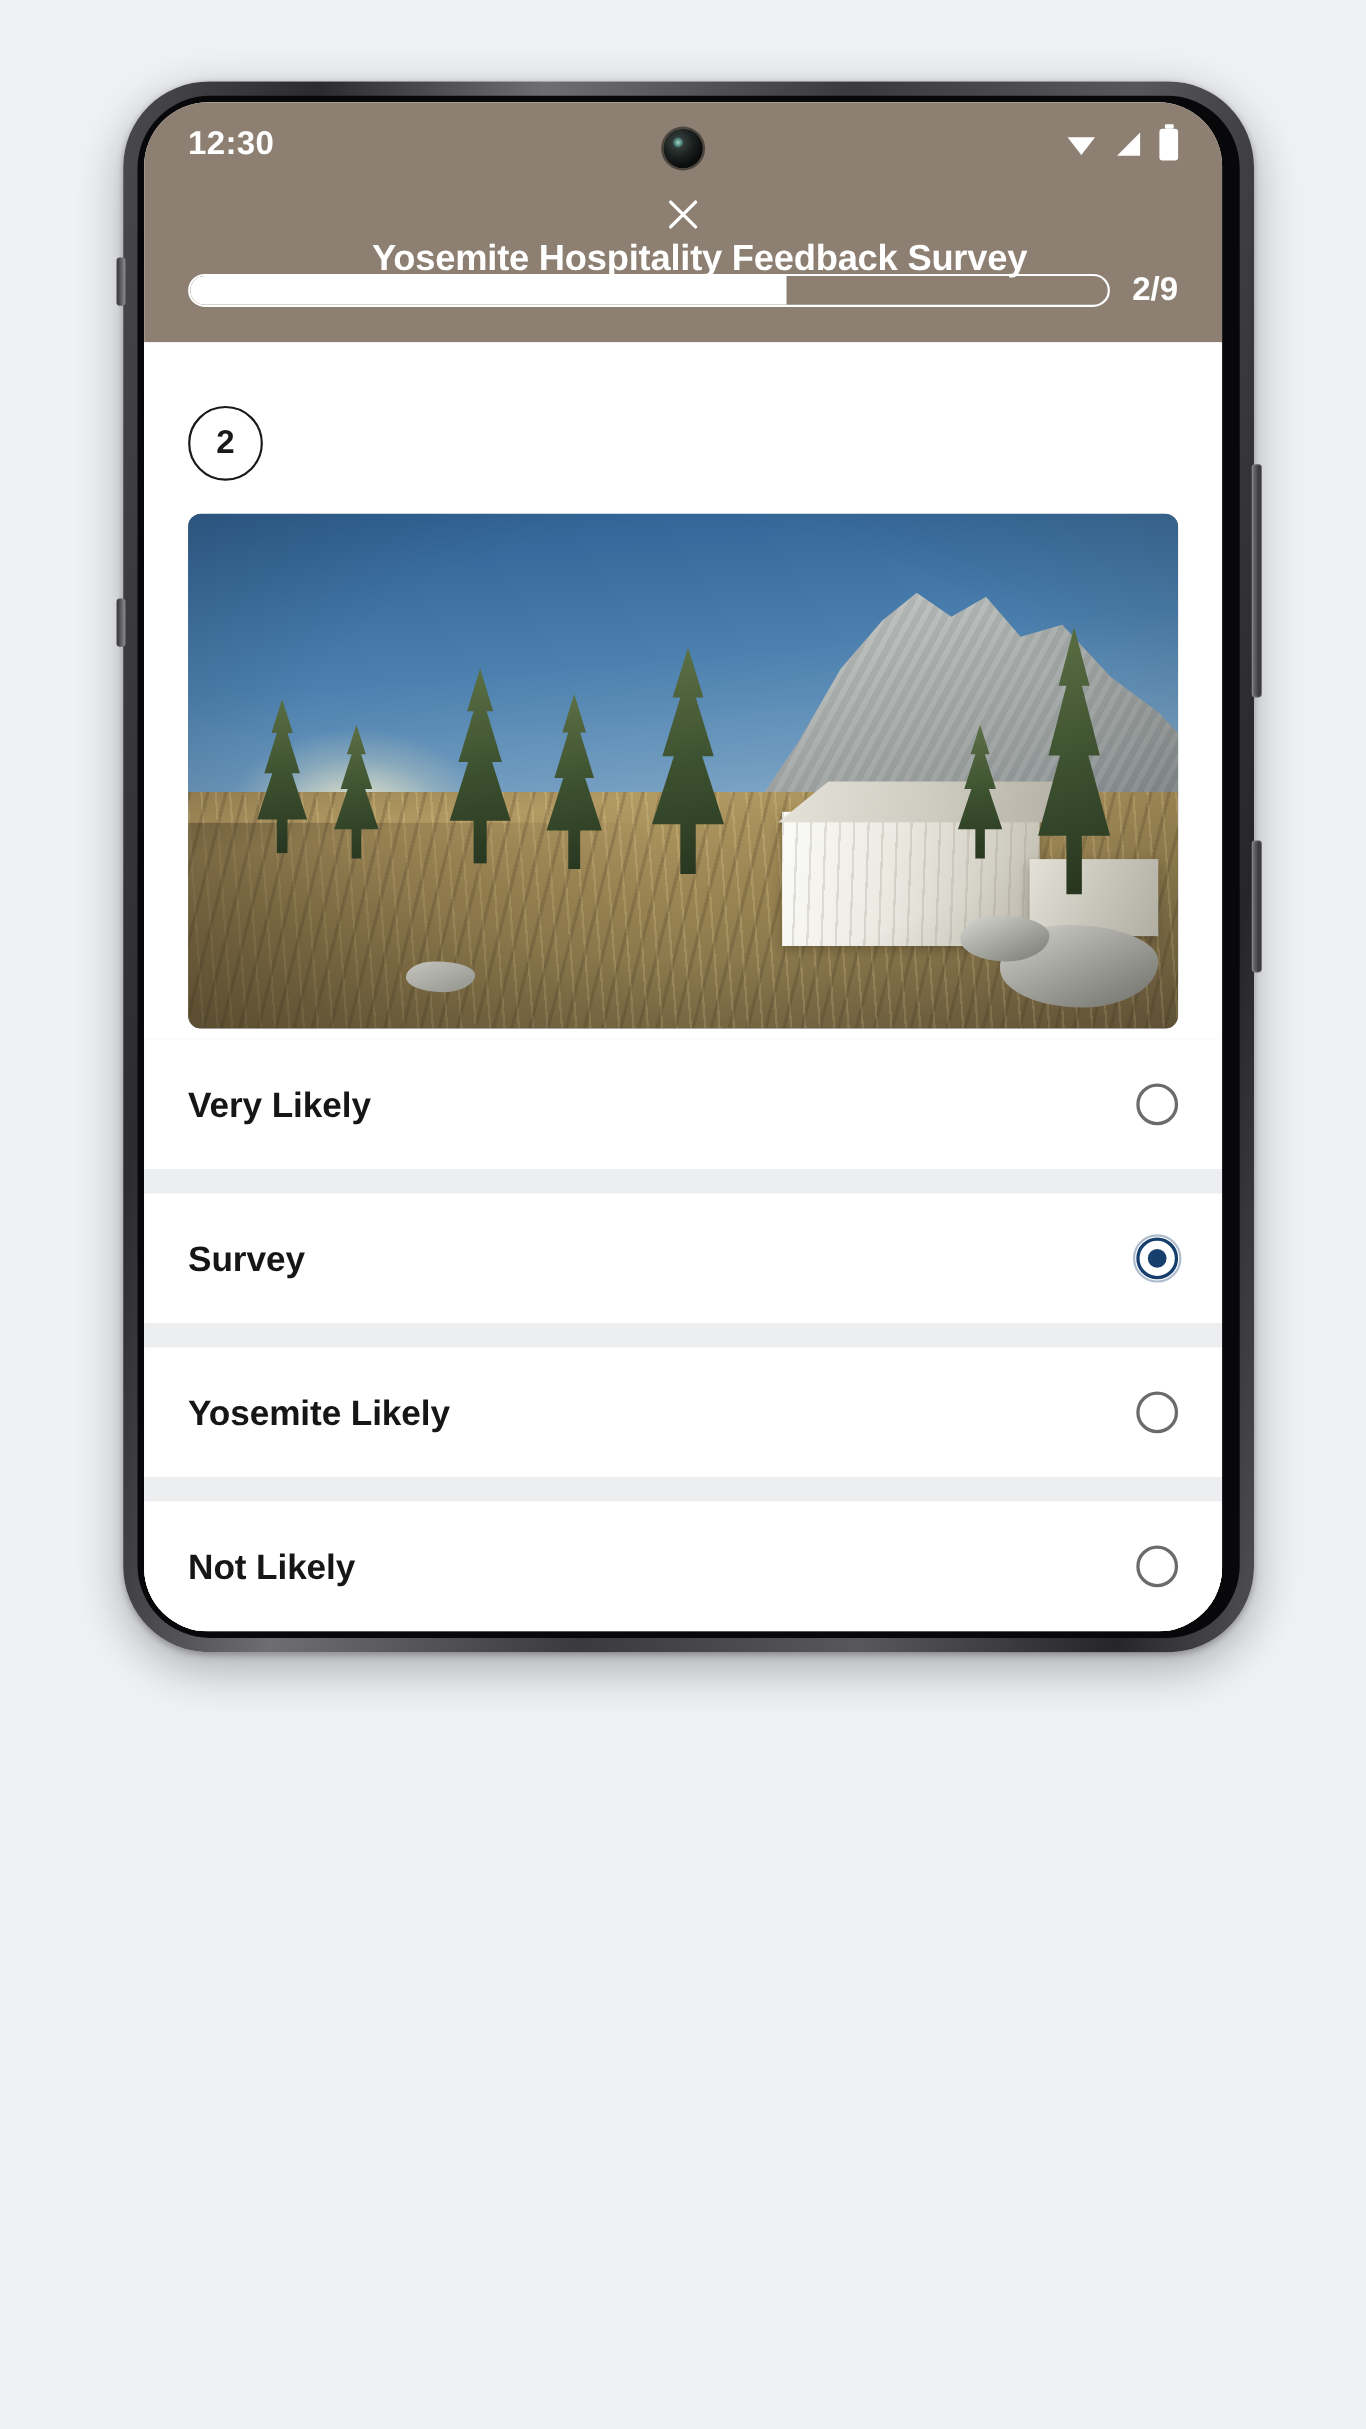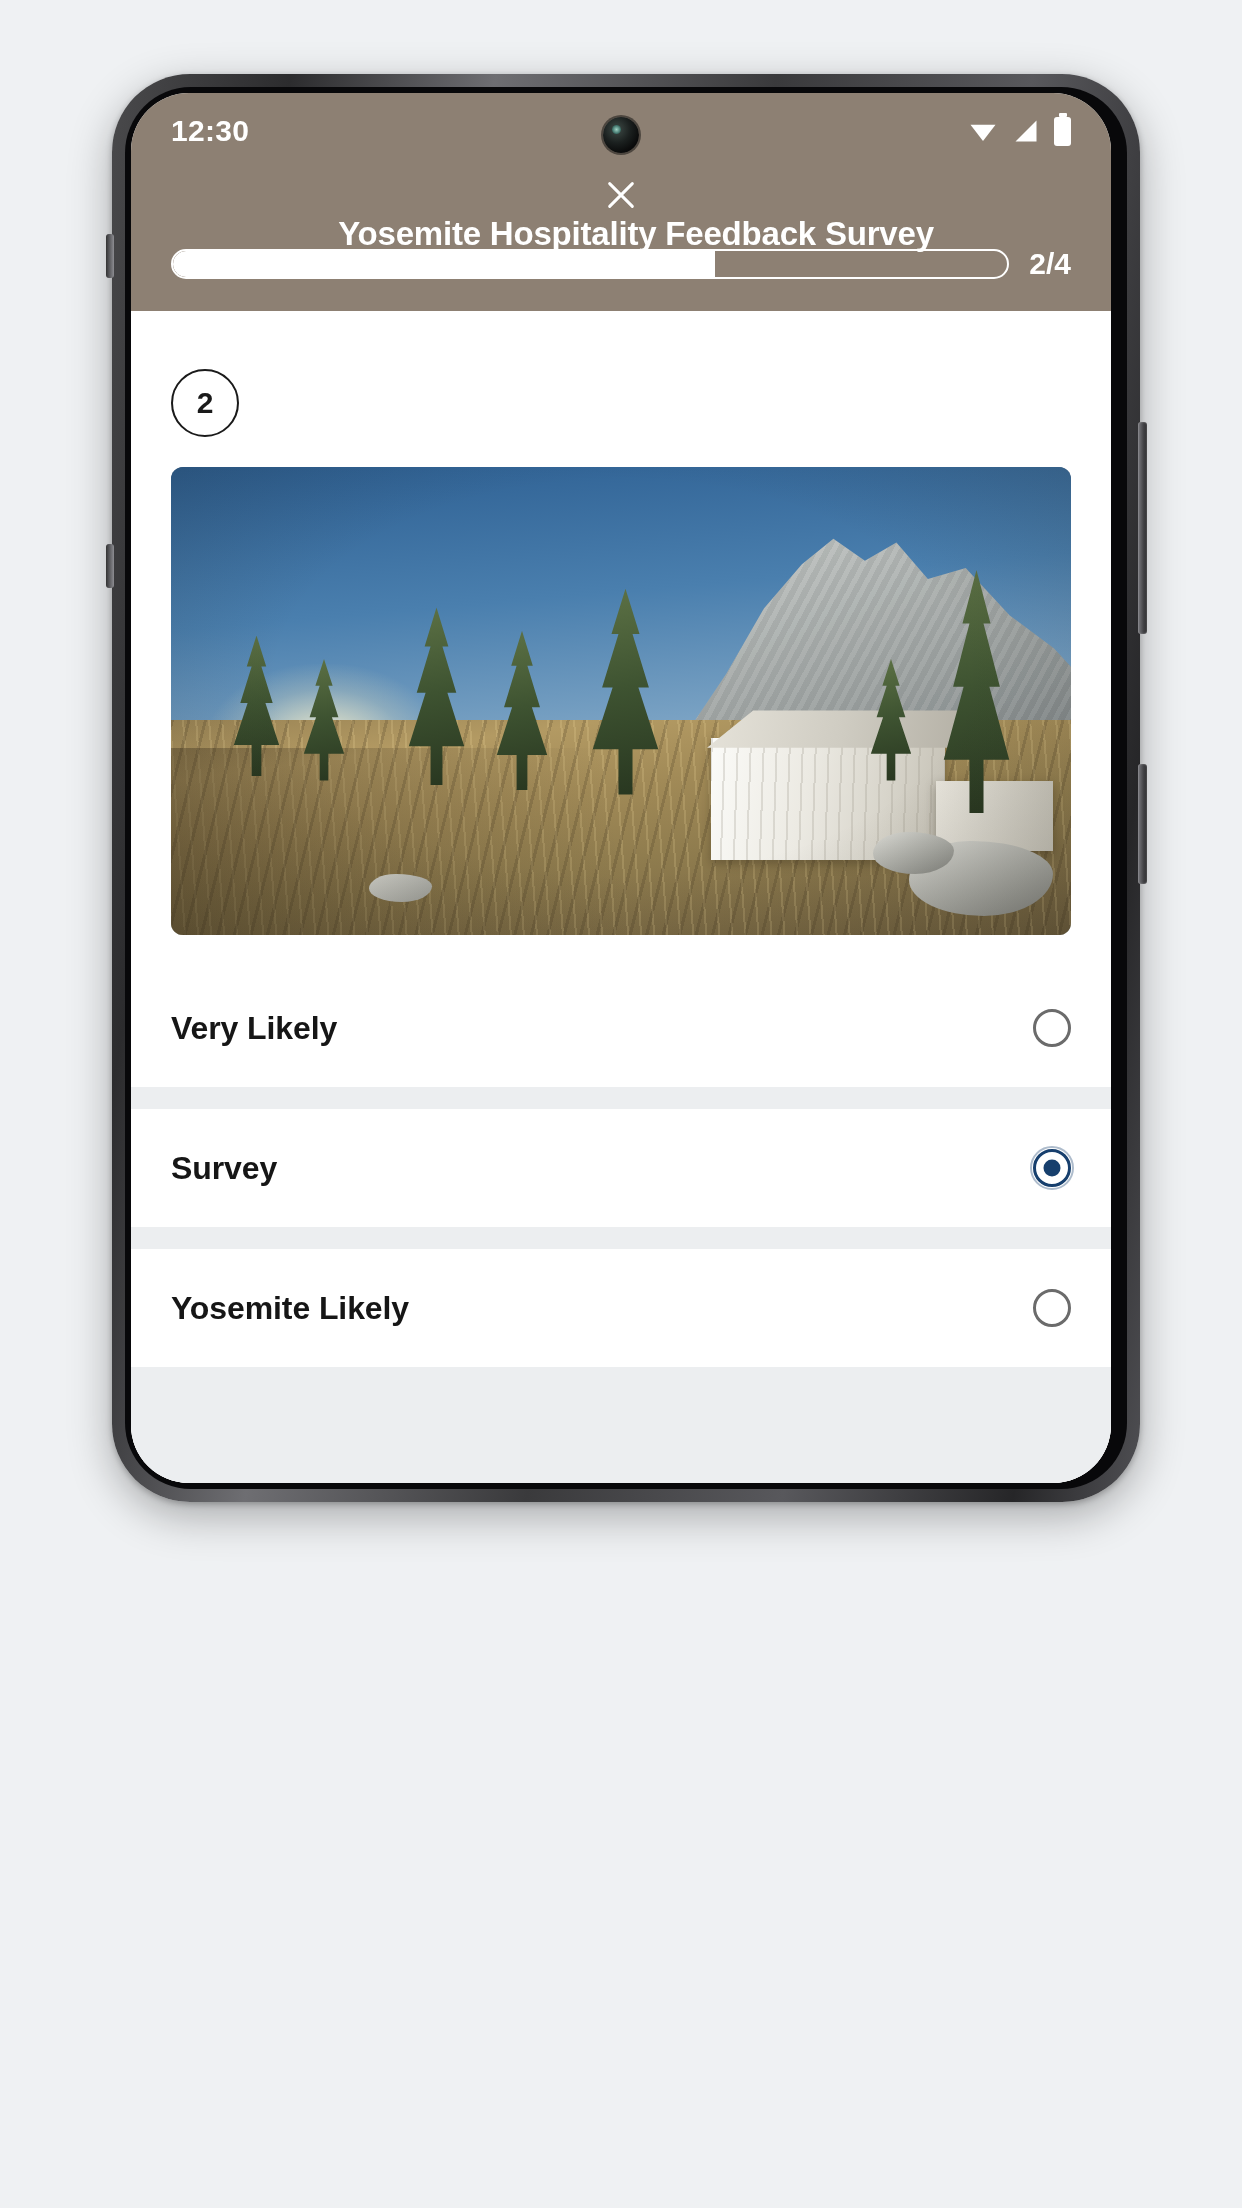--- a/index.html
+++ b/index.html
@@ -344,21 +344,21 @@
               <path d="M4 4 L20 20 M20 4 L4 20" stroke="#ffffff" stroke-width="2.1" stroke-linecap="round"></path>
             </svg>
           </span>
           <span id="survey-title">Yosemite Hospitality Feedback Survey</span>
         </div>
 
         <div id="progress-row">
           <div id="progress-track">
             <div id="progress-fill" style="width: 65%;"></div>
           </div>
-          <span id="progress-label">2/4</span>
+          <span id="progress-label">2/9</span>
         </div>
       </div>
 
       <div id="screen-body">
 
         <div id="question-block">
           <div id="question-badge">2</div>
         </div>
 
         <div id="hero-image-wrap">
@@ -403,19 +403,23 @@
             <span class="radio checked"></span>
           </div>
           <div class="option-gap"></div>
 
           <div class="option-row">
             <span class="option-label">Yosemite Likely</span>
             <span class="radio"></span>
           </div>
           <div class="option-gap"></div>
 
+          <div class="option-row">
+            <span class="option-label">Not Likely</span>
+            <span class="radio"></span>
+          </div>
 
         </div>
 
       </div>
     </div>
   </div>
 </div>
 
 </body></html>

